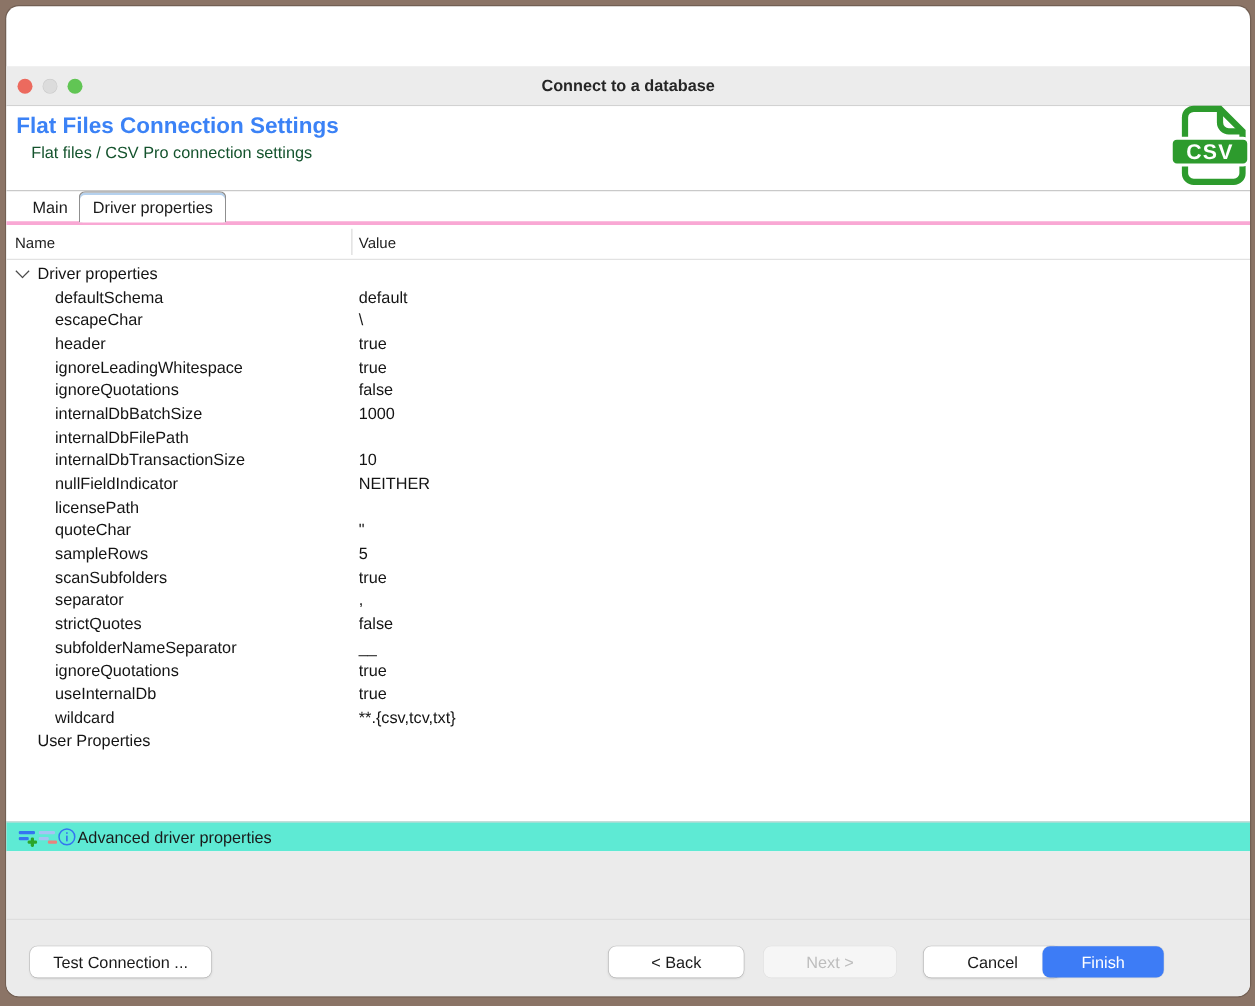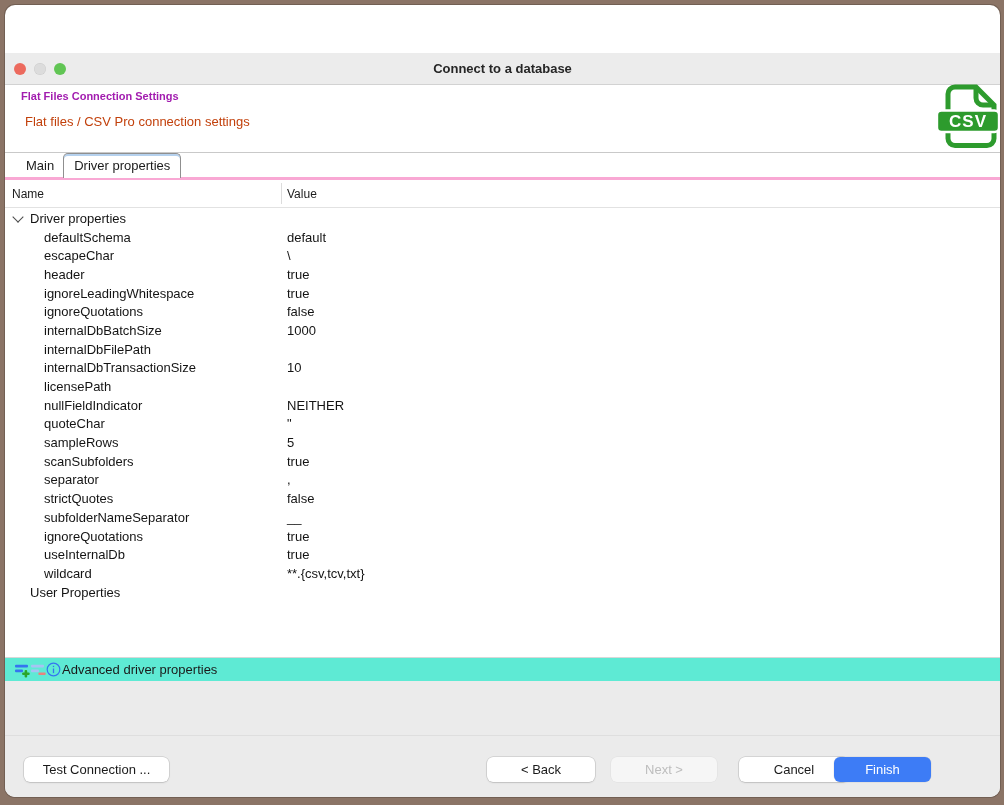--- a/index.html
+++ b/index.html
@@ -22,22 +22,22 @@
     display:flex;align-items:center;justify-content:center;margin-top:48px;
   }
   .traffic{position:absolute;left:9px;top:10px;display:flex;gap:8px;}
   .dot{width:12px;height:12px;border-radius:50%;}
   .dot.red{background:var(--traffic_red,#ec6a5e);}
   .dot.gray{background:var(--traffic_gray,#dcdcdc);box-shadow:inset 0 0 0 .5px rgba(0,0,0,.08);}
   .dot.green{background:var(--traffic_green,#61c554);}
   .title{font-size:13px;font-weight:bold;color:#262626;}
   
   .headerbar{flex:0 0 auto;height:67px;background:#fff;border-bottom:1px solid #c9c9c9;position:relative;}
-  .h-title{position:absolute;left:16px;top:5px;font-size:11px;font-weight:bold;color:#a21caf;}
-  .h-sub{position:absolute;left:20px;top:29px;font-size:13px;color:#c2410c;}
+  .h-title{position:absolute;left:8px;top:5px;font-size:18px;font-weight:bold;color:#3b82f6;}
+  .h-sub{position:absolute;left:20px;top:29px;font-size:13px;color:#14532d;}
   .csv-icon{position:absolute;right:0;top:-1px;width:66px;height:64px;}
   .csv-icon .file{fill:#fff;stroke:var(--csv_green,#2d9b2d);stroke-width:5;}
   .csv-icon .fold{fill:none;stroke:var(--csv_green,#2d9b2d);stroke-width:5;}
   .csv-icon .band{fill:var(--csv_green,#2d9b2d);stroke:#fff;stroke-width:2.4;}
   .csv-icon text{fill:#fff;font-family:"Liberation Sans",sans-serif;font-weight:bold;font-size:17px;letter-spacing:1px;}
   
   .tabbar{flex:0 0 auto;height:24px;background:#fff;border-bottom:3px solid #f9a8d4;display:flex;align-items:flex-end;padding-left:12px;}
   .tab{font-size:13px;color:#1b1b1b;padding:3px 9px 4px;}
   .tab.selected{
     border:1px solid #8f8f8f;border-bottom:none;border-radius:5px 5px 0 0;
@@ -144,26 +144,26 @@
       </div>
       <div class="trow">
         <span class="pname">internalDbFilePath</span>
         <span class="pvalue"></span>
       </div>
       <div class="trow">
         <span class="pname">internalDbTransactionSize</span>
         <span class="pvalue">10</span>
       </div>
       <div class="trow">
+        <span class="pname">nullFieldIndicator</span>
+        <span class="pvalue">NEITHER</span>
+      </div>
+      <div class="trow">
         <span class="pname">licensePath</span>
         <span class="pvalue"></span>
-      </div>
-      <div class="trow">
-        <span class="pname">nullFieldIndicator</span>
-        <span class="pvalue">NEITHER</span>
       </div>
       <div class="trow">
         <span class="pname">quoteChar</span>
         <span class="pvalue">"</span>
       </div>
       <div class="trow">
         <span class="pname">sampleRows</span>
         <span class="pvalue">5</span>
       </div>
       <div class="trow">

